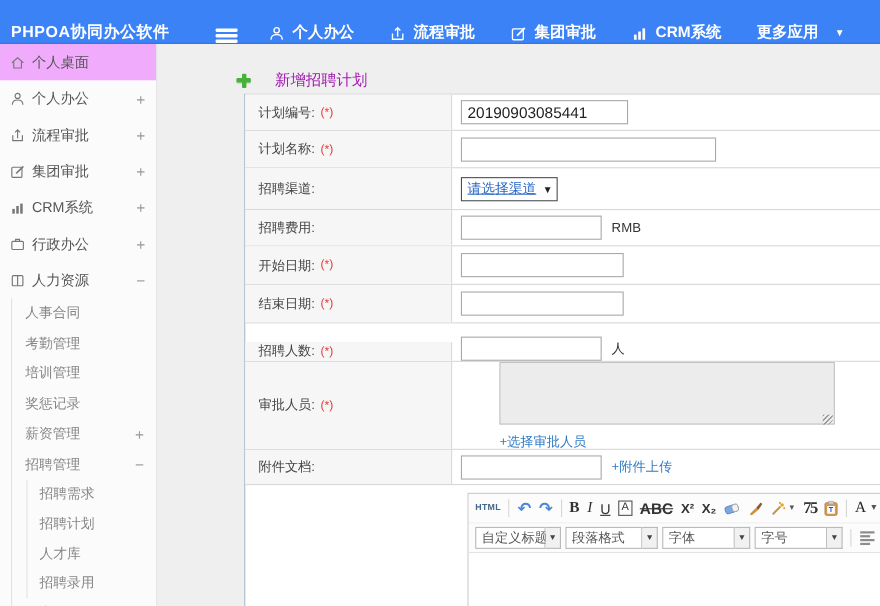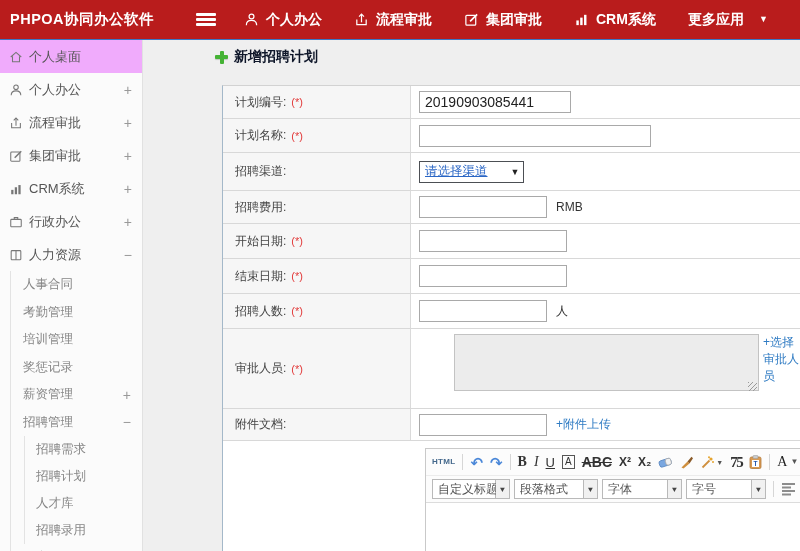--- a/index.html
+++ b/index.html
@@ -1,21 +1,21 @@
 <!DOCTYPE html>
 <html><head>
 <meta charset="utf-8">
 <style>
   html,body{margin:0;padding:0;}
   body{font-family:"Liberation Sans","DejaVu Sans",sans-serif;}
   .page{position:relative;width:800px;height:551px;overflow:hidden;background:#efefef;}
 
   
-  .hdr{position:absolute;left:0;top:0;width:800px;height:40px;background:#b91c1c;
-       display:flex;align-items:center;color:#fff;border-bottom:1px solid #3d77c4;box-sizing:border-box;}
+  .hdr{position:absolute;left:0;top:0;width:800px;height:40px;background:#3b82f6;
+       display:flex;align-items:flex-end;color:#fff;border-bottom:1px solid #3d77c4;box-sizing:border-box;}
   .logo{font-size:14.5px;font-weight:bold;padding-left:10px;width:180px;letter-spacing:.5px;}
   .burger{width:20px;height:13px;display:flex;flex-direction:column;justify-content:space-between;cursor:pointer;margin-left:6px;}
   .burger i{display:block;height:2.6px;background:#fff;border-radius:1px;}
   .nav{display:flex;align-items:center;gap:32px;margin-left:28px;font-size:14px;font-weight:bold;}
   .nav-item{display:flex;align-items:center;gap:7px;cursor:pointer;white-space:nowrap;}
   .nicon svg{display:block;}
   .caret{font-size:9px;line-height:1;}
 
   
   .side{position:absolute;left:0;top:40px;width:143px;bottom:0;background:#fbfbfb;
@@ -30,42 +30,42 @@
   .s1 .lbl{flex:1;}
   .s1 .exp{padding-right:11px;}
   .grp2{margin-left:13px;border-left:1px solid #e3e3e3;}
   .s2{height:27px;display:flex;align-items:center;padding-left:11px;font-size:12.5px;color:#868686;cursor:pointer;}
 
   
   .title-row{position:absolute;left:215px;top:48px;display:flex;align-items:center;gap:6px;}
   .plus{position:relative;width:13px;height:13px;}
   .plus::before{content:'';position:absolute;left:0;top:4.5px;width:13px;height:4px;background:#45b335;border-radius:1px;box-shadow:0 1px 1px rgba(0,0,0,.18);}
   .plus::after{content:'';position:absolute;left:4.5px;top:0;width:4px;height:13px;background:#45b335;border-radius:1px;}
-  .ptitle{font-size:14px;font-weight:bold;color:#0f172a;margin:0;}
+  .ptitle{font-size:14px;font-weight:normal;color:#a21caf;margin:16px;}
 
   
   .form{position:absolute;left:222px;top:85px;width:578px;background:#fff;
         border-top:1px solid #d2d2d2;border-left:1px solid #a4b8c9;box-sizing:border-box;}
   .frow{display:flex;align-items:stretch;border-bottom:1px solid #d8d8d8;box-sizing:border-box;}
   .fl{width:188px;background:#f6f6f6;border-right:1px solid #dadada;display:flex;align-items:center;
       gap:5px;padding-left:12px;font-size:12px;color:#444;box-sizing:border-box;flex-shrink:0;}
   .req{color:#e23b3b;font-size:11px;}
   .fv{flex:1;display:flex;align-items:center;gap:9px;padding-left:8px;font-size:12px;color:#333;}
   .ipt{height:22px;border:1px solid #a9a9a9;background:#fff;padding:0 5px;font-size:14px;color:#222;
        font-family:inherit;box-sizing:border-box;}
-  .sel{display:inline-flex;align-items:center;gap:23px;height:22px;border:1px solid #4c4f54;
+  .sel{display:inline-flex;align-items:center;gap:6px;height:22px;border:1px solid #4c4f54;
        background:#fff;padding:0 4px 0 5px;cursor:pointer;box-sizing:border-box;}
   .sel .txt{color:#2a66c5;text-decoration:underline;font-size:12.5px;}
   .sel .car{font-size:9px;color:#222;}
   .lnk{color:#2f7bc3;font-size:12px;text-decoration:none;cursor:pointer;}
   .ta-wrap{position:relative;display:inline-block;}
   .ta{width:305px;height:57px;background:#ececec;border:1px solid #c3c3c3;resize:none;box-sizing:border-box;font-family:inherit;}
   .grip{position:absolute;right:2px;bottom:3px;width:9px;height:9px;
         background:repeating-linear-gradient(135deg,#9a9a9a 0 1px,transparent 1px 3.2px);}
-  .col{flex-direction:row;align-items:flex-start;justify-content:center;gap:4px;padding-top:5px;padding-bottom:4px;}
+  .col{flex-direction:column;align-items:flex-start;justify-content:center;gap:4px;padding-top:5px;padding-bottom:4px;}
 
   
   .editor-row{display:block;height:115px;padding:7px 0 0 202px;box-sizing:border-box;border-bottom:none;}
   .editor{width:380px;height:112px;border:1px solid #c9c9c9;background:#fff;box-sizing:border-box;overflow:hidden;}
   .tb{display:flex;align-items:center;background:#fcfcfc;padding:0 6px;box-sizing:border-box;white-space:nowrap;}
   .tb>*{flex-shrink:0;}
   .tb1{height:27px;gap:7px;border-bottom:1px solid #ececec;font-size:12px;color:#333;}
   .tb2{height:27px;gap:4px;border-bottom:1px solid #dcdcdc;}
   .t-sep{width:1px;height:16px;background:#d6d6d6;}
   .t-btn{cursor:pointer;display:inline-flex;align-items:center;line-height:1;}
@@ -326,21 +326,21 @@
     <div class="frow" style="height:35px;">
       <div class="fl">
         <span>结束日期:</span>
         <span class="req">(*)</span>
       </div>
       <div class="fv">
         <input class="ipt" style="width: 148px;" value="">
       </div>
     </div>
 
-    <div class="frow" style="height:35px;">
+    <div class="frow" style="height:35px;align-items:flex-end;">
       <div class="fl">
         <span>招聘人数:</span>
         <span class="req">(*)</span>
       </div>
       <div class="fv">
         <input class="ipt" style="width: 128px;" value="">
         <span>人</span>
       </div>
     </div>
 

